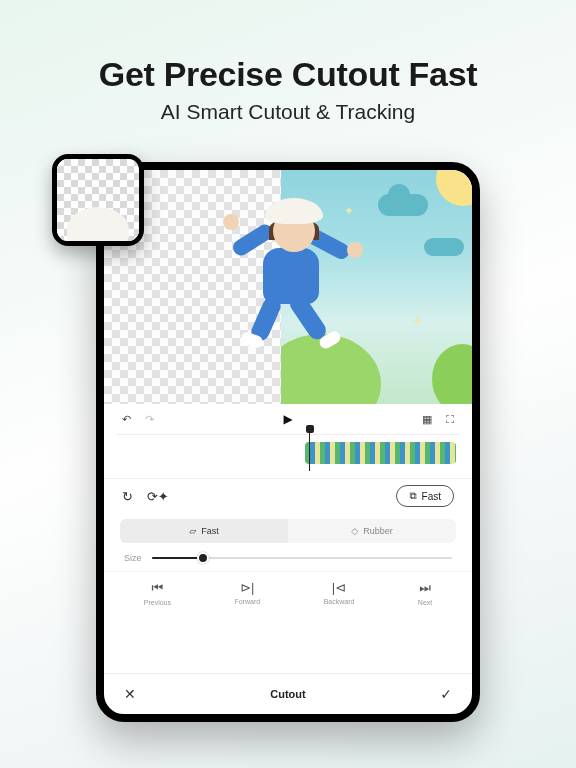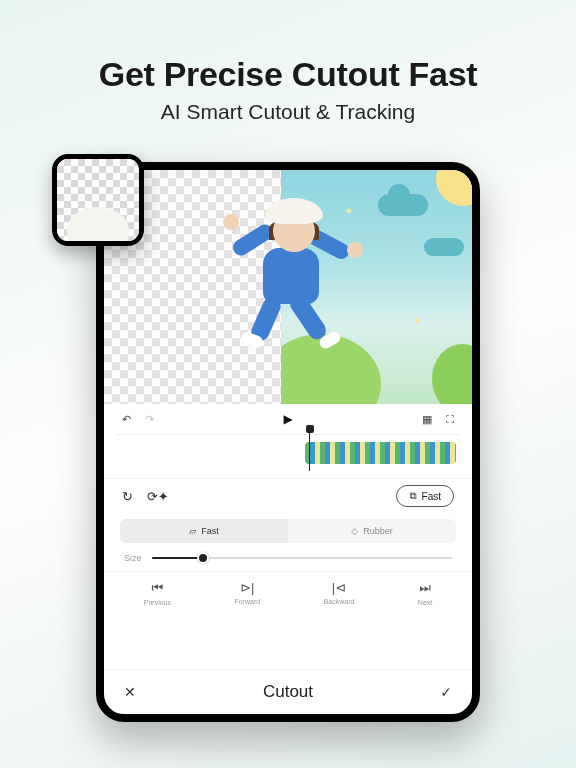--- a/index.html
+++ b/index.html
@@ -134,21 +134,21 @@
 .nav-item { display:flex; flex-direction:column; align-items:center; gap:3px; color:#555; }
 .nav-item .ic { font-size:13px; }
 .nav-item .lb { font-size:7px; color:#999; }
 
 .bottom {
   margin-top:auto;
   display:flex; align-items:center; justify-content:space-between;
   padding:12px 20px; border-top:1px solid #eee;
 }
 .bottom .x, .bottom .chk { font-size:14px; color:#333; }
-.bottom .title-b { font-size:17px; font-weight:400; color:#222; }
+.bottom .title-b { font-size:11px; font-weight:700; color:#222; }
 </style>
 </head>
 <body>
 
 <div class="title">Get Precise Cutout Fast</div>
 <div class="subtitle">AI Smart Cutout &amp; Tracking</div>
 
 <div class="tablet-wrap">
   <div class="inset-thumb">
     <div class="bg">

